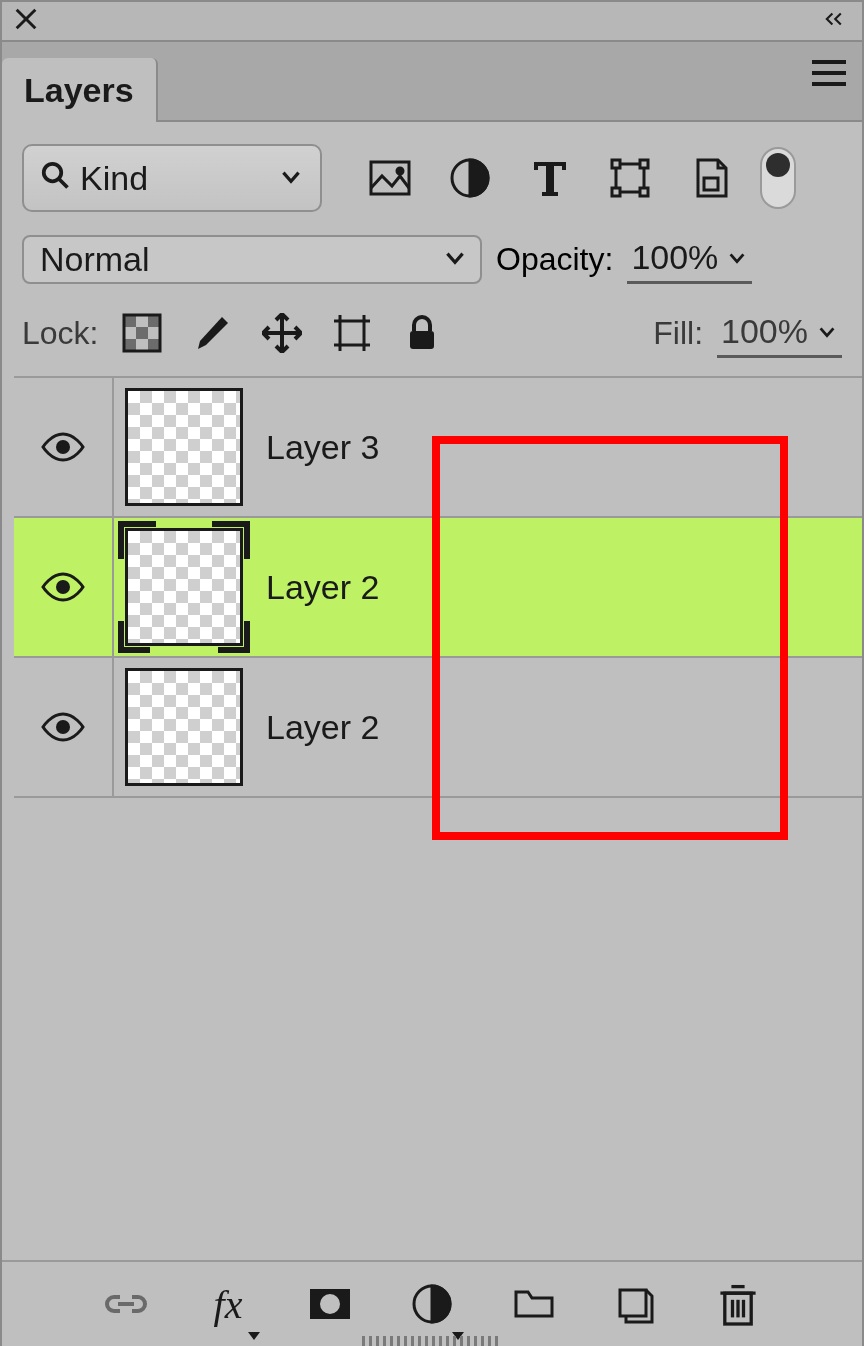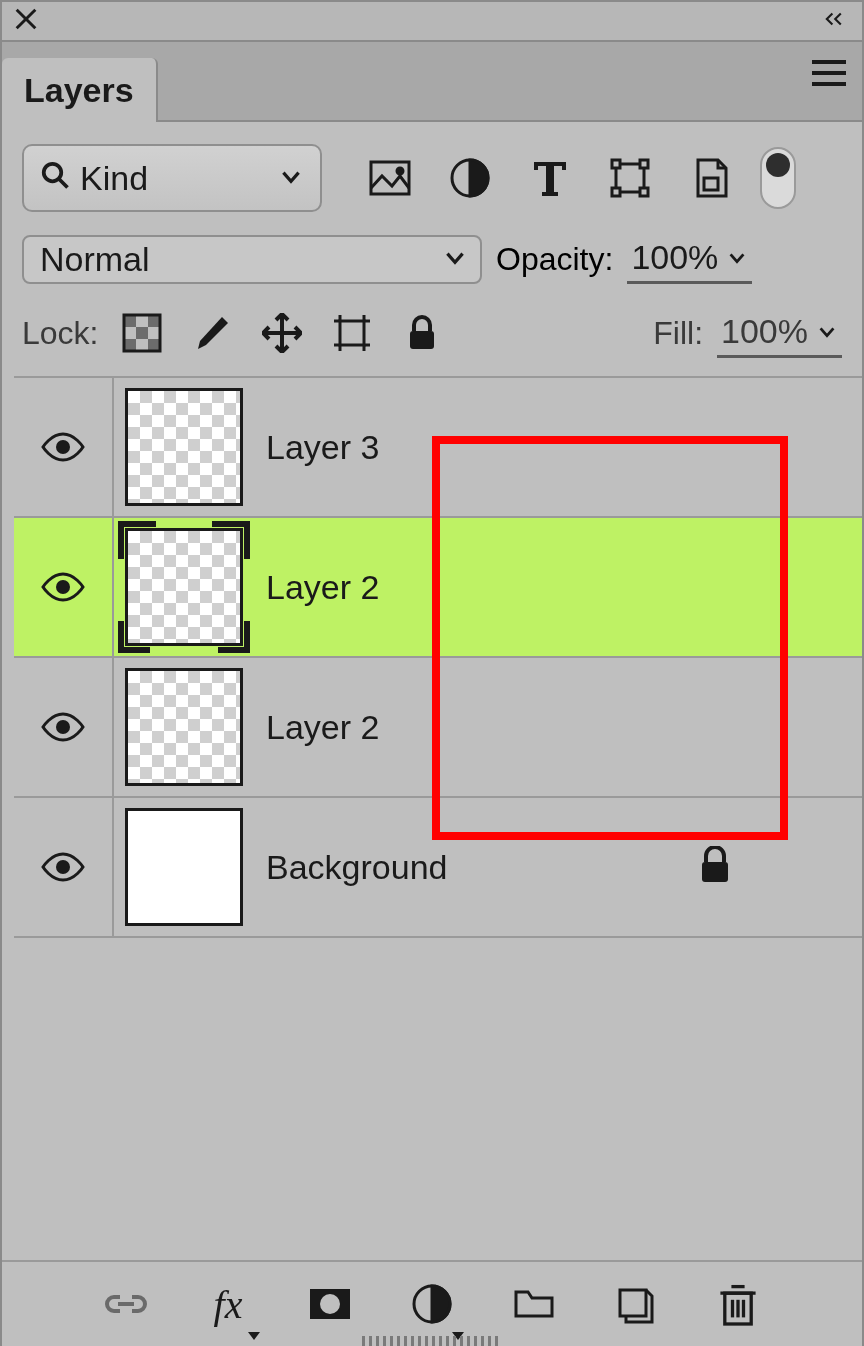--- a/index.html
+++ b/index.html
@@ -391,36 +391,20 @@
             <svg width="44" height="30" viewBox="0 0 44 30" fill="#1a1a1a">
               <path d="M22 2 C10 2 2 15 2 15 s8 13 20 13 20-13 20-13 S34 2 22 2 Z" fill="none" stroke="#1a1a1a" stroke-width="3"></path>
               <circle cx="22" cy="15" r="7"></circle>
             </svg>
           </div>
           <div class="thumb-wrap">
             <div class="thumb trans"></div>
           </div>
           <span class="layer-name">Layer 2</span>
         </div>
-        <div class="layer-row">
-          <div class="eye">
-            <svg width="44" height="30" viewBox="0 0 44 30" fill="#1a1a1a">
-              <path d="M22 2 C10 2 2 15 2 15 s8 13 20 13 20-13 20-13 S34 2 22 2 Z" fill="none" stroke="#1a1a1a" stroke-width="3"></path>
-              <circle cx="22" cy="15" r="7"></circle>
-            </svg>
-          </div>
-          <div class="thumb-wrap">
-            <div class="thumb"></div>
-          </div>
-          <span class="layer-name">Background</span>
-          <span class="row-lock"><svg width="34" height="38" viewBox="0 0 34 38" fill="#1a1a1a">
-              <rect x="4" y="16" width="26" height="20" rx="3"></rect>
-              <path d="M8 16 V10 a9 9 0 0 1 18 0 V16" fill="none" stroke="#1a1a1a" stroke-width="4"></path>
-            </svg></span>
-        </div>
       </div>
 
     <div class="empty"></div>
 
     <div class="bottombar">
       <span class="bicon">
         <svg viewBox="0 0 44 30" fill="none" stroke="#6a6a6a" stroke-width="4">
             <path d="M16 8 H10 a7 7 0 0 0 0 14 h6"></path>
             <path d="M28 8 h6 a7 7 0 0 1 0 14 h-6"></path>
             <line x1="14" y1="15" x2="30" y2="15"></line>

